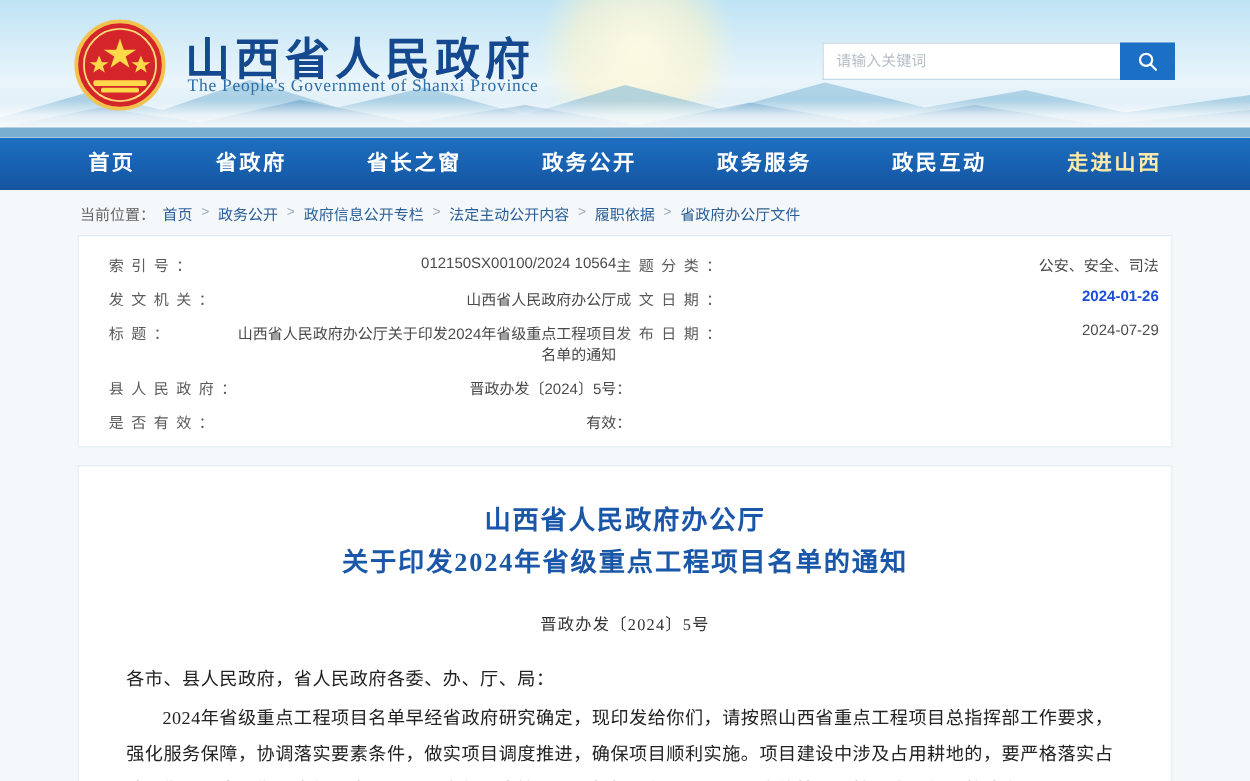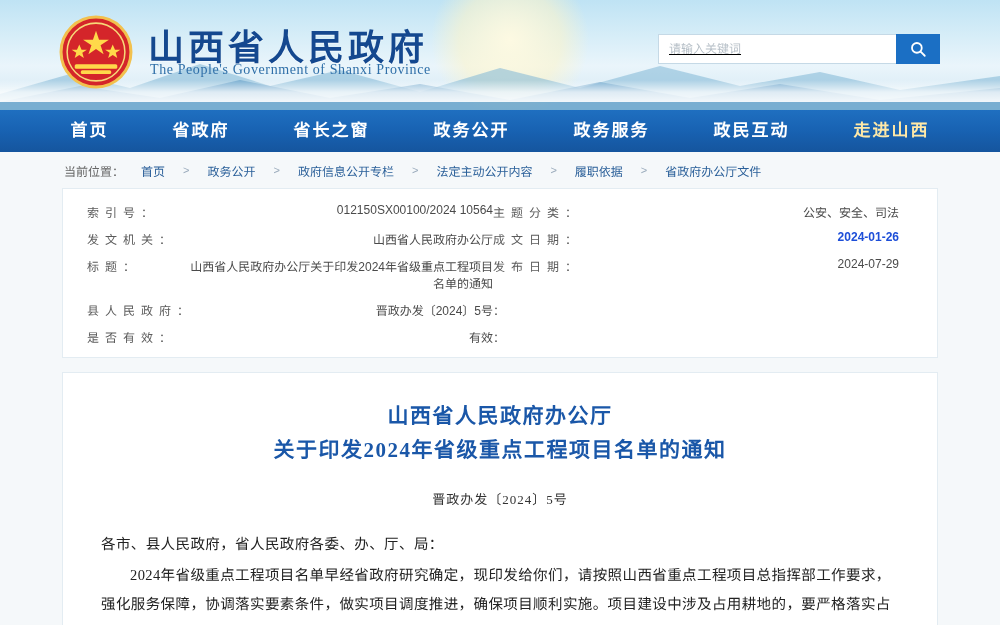--- a/index.html
+++ b/index.html
@@ -53,21 +53,20 @@
     position: absolute; left: 150px; top: 62px;
     color: #2f6fa8;
     font-size: 14px;
     letter-spacing: 0.6px;
     font-family: "Liberation Serif", "DejaVu Serif", serif;
   }
   .search-wrap {
     position: absolute; right: 60px; top: 34px;
     display: flex; align-items: flex-end;
     height: 30px;
-    text-decoration: underline;
   }
   .search-input {
     width: 238px; height: 30px;
     border: 1px solid #c5d9e6;
     border-right: none;
     background: #ffffff;
     padding: 0 10px;
     font-size: 12px;
     color: #333;
     outline: none;
@@ -109,32 +108,31 @@
     width: 1000px;
     background: #f5f8fa;
     padding: 0;
   }
   .breadcrumb {
     width: 880px; margin: 0 auto;
     height: 36px;
     display: flex; align-items: center;
     font-size: 12px; color: #555;
     padding-left: 4px;
-    gap: 11px;
   }
   .breadcrumb .bc-label { color: #666; margin-right: 6px; }
   .breadcrumb .bc-item { color: #2a5f99; cursor: pointer; }
   .breadcrumb .bc-sep { color: #9ab; margin: 0 7px; font-size: 11px; }
 
   
   .meta-card {
     width: 876px; margin: 0 auto;
     background: #ffffff;
     border: 1px solid #e3ecf2;
-    padding: 14px 38px 12px 24px;
+    padding: 14px 10px 12px 24px;
   }
   .meta-grid {
     display: grid;
     grid-template-columns: 96px 310px 96px 1fr;
     row-gap: 10px;
     font-size: 12px;
     color: #4a4a4a;
   }
   .meta-key {
     color: #5b5b5b;

